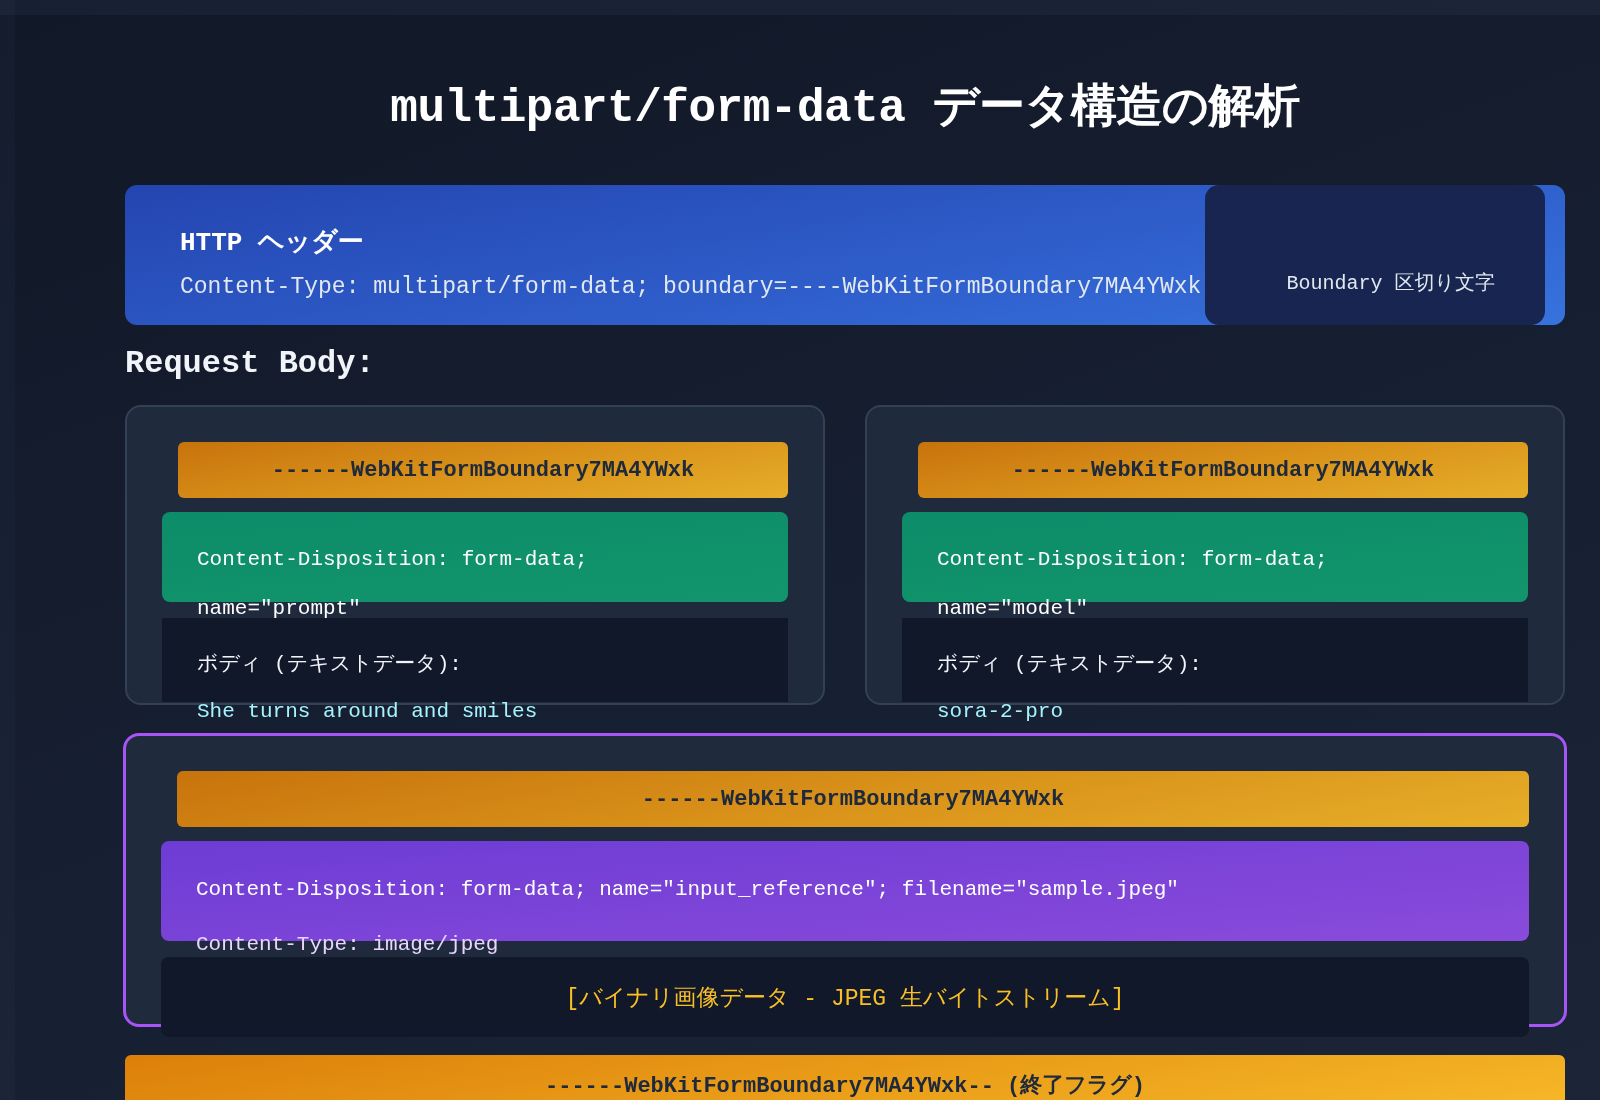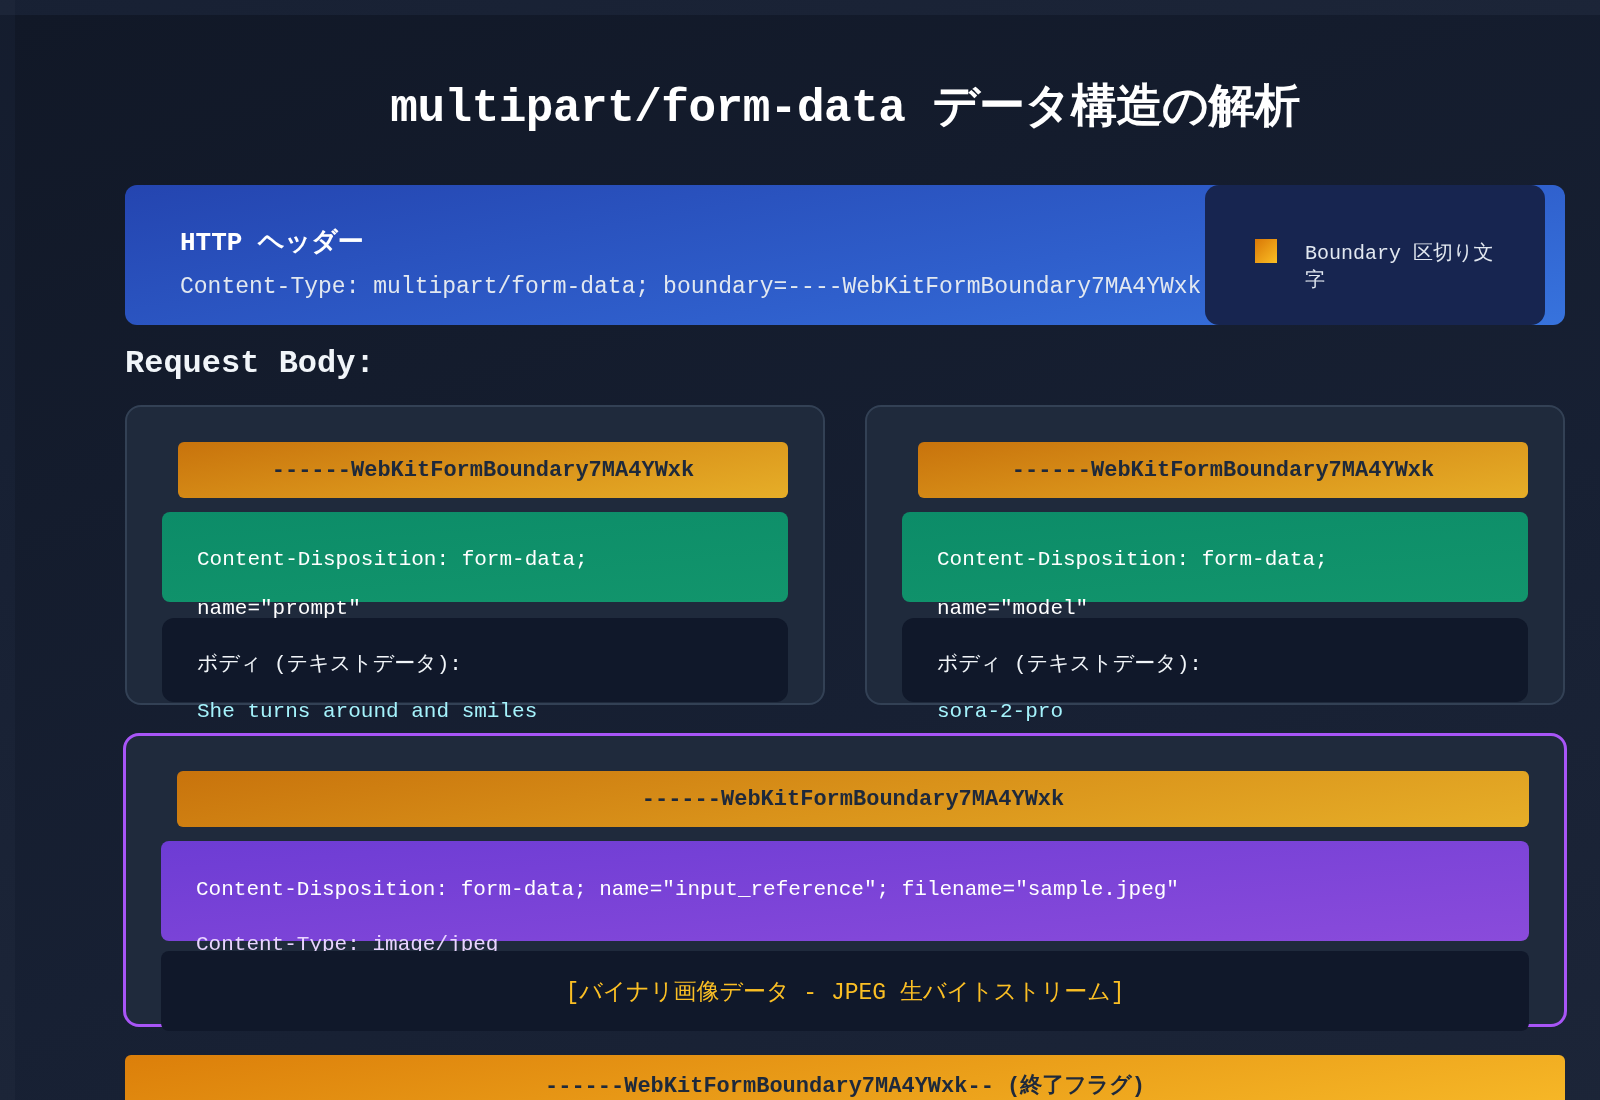--- a/index.html
+++ b/index.html
@@ -25,21 +25,21 @@
     position: absolute; left: 40px; top: 24px; font-size: 26px; font-weight: 700; color: #fff;
   }
   .http-header .h-value {
     position: absolute; left: 40px; top: 74px; font-size: 23px; color: #e2e8f0;
   }
   .legend {
     position: absolute; left: 1160px; top: 140px; width: 340px; height: 140px;
     background: #172550; border-radius: 14px;
     padding: 24px 20px;
   }
-  .legend-item { display: flex; align-items: flex-start; height: 36px; }
+  .legend-item { display: flex; align-items: flex-end; height: 36px; flex-direction: column; }
   .legend-swatch { width: 24px; height: 24px; margin-right: 13px; }
   .legend-label { font-size: 20px; color: #e2e8f0; }
   .sw-boundary { background: linear-gradient(135deg, #d97706, #fbbf24); }
   .sw-header { background: #10a36f; }
   .sw-file { background: linear-gradient(135deg, #7c3aed, #a855f7); }
 
   .rb-label {
     position: absolute; left: 80px; top: 300px; font-size: 32px; font-weight: 700; color: #f1f5f9;
   }
   .part-card {
@@ -57,21 +57,21 @@
     background: linear-gradient(175deg, #0c8c68 0%, #12956c 100%);
     padding: 16px 20px; font-size: 21px; color: #ffffff; line-height: 34px;
   }
   .hdr-purple {
     position: absolute; left: 20px; right: 20px; border-radius: 8px;
     background: linear-gradient(175deg, #6d3cd4 0%, #8a4bdb 100%);
     padding: 14px 20px; font-size: 21px; color: #ffffff; line-height: 40px;
   }
   .hdr-purple .sub { color: #e9d5ff; }
   .body-box {
-    position: absolute; left: 20px; right: 20px; border-radius: 12px; background: #10182a;
+    position: absolute; left: 20px; right: 20px; border-radius: 0; background: #10182a;
     padding: 16px 20px; font-size: 21px; line-height: 32px;
   }
   .body-box .lbl { color: #f1f5f9; }
   .body-box .val { color: #a5f3fc; }
   .binary-box {
     position: absolute; left: 20px; right: 20px; border-radius: 8px; background: #10182a;
     display: flex; align-items: center; justify-content: center;
     font-size: 23px; color: #fbbf24;
   }
   .end-bar {
@@ -123,16 +123,16 @@
     <div class="val">sora-2-pro</div>
   </div>
 </div>
 
 <div class="part-card file" style="left:78px; top:688px; width:1444px; height:294px;">
   <div class="boundary-bar" style="top:20px;">------WebKitFormBoundary7MA4YWxk</div>
   <div class="hdr-purple" style="top:90px; height:100px;">
     <div>Content-Disposition: form-data; name="input_reference"; filename="sample.jpeg"</div>
     <div class="sub">Content-Type: image/jpeg</div>
   </div>
-  <div class="binary-box" style="top:200px; height:80px;">[バイナリ画像データ - JPEG 生バイトストリーム]</div>
+  <div class="binary-box" style="top:206px; height:80px;">[バイナリ画像データ - JPEG 生バイトストリーム]</div>
 </div>
 
 <div class="end-bar">------WebKitFormBoundary7MA4YWxk-- (終了フラグ)</div>
 
 </body></html>

